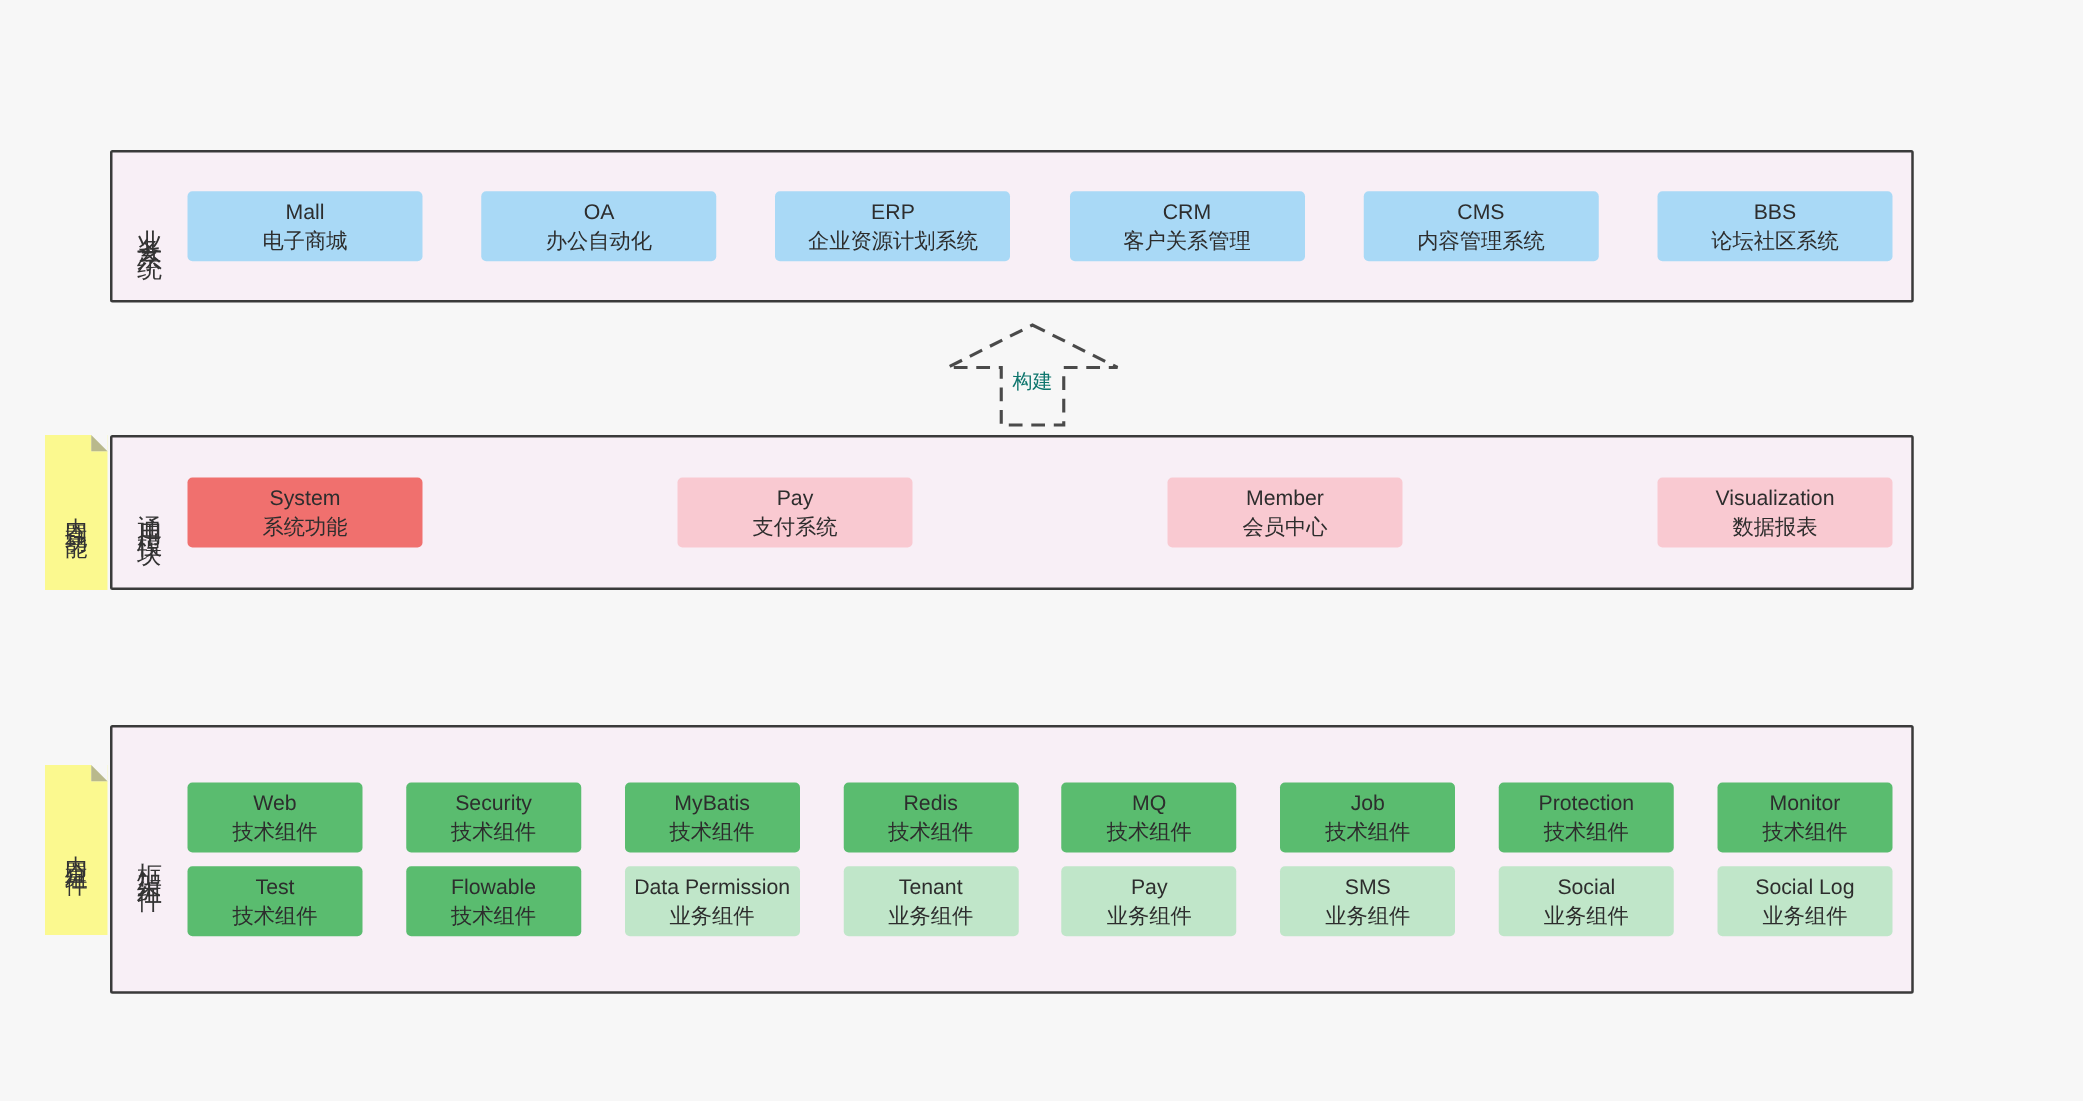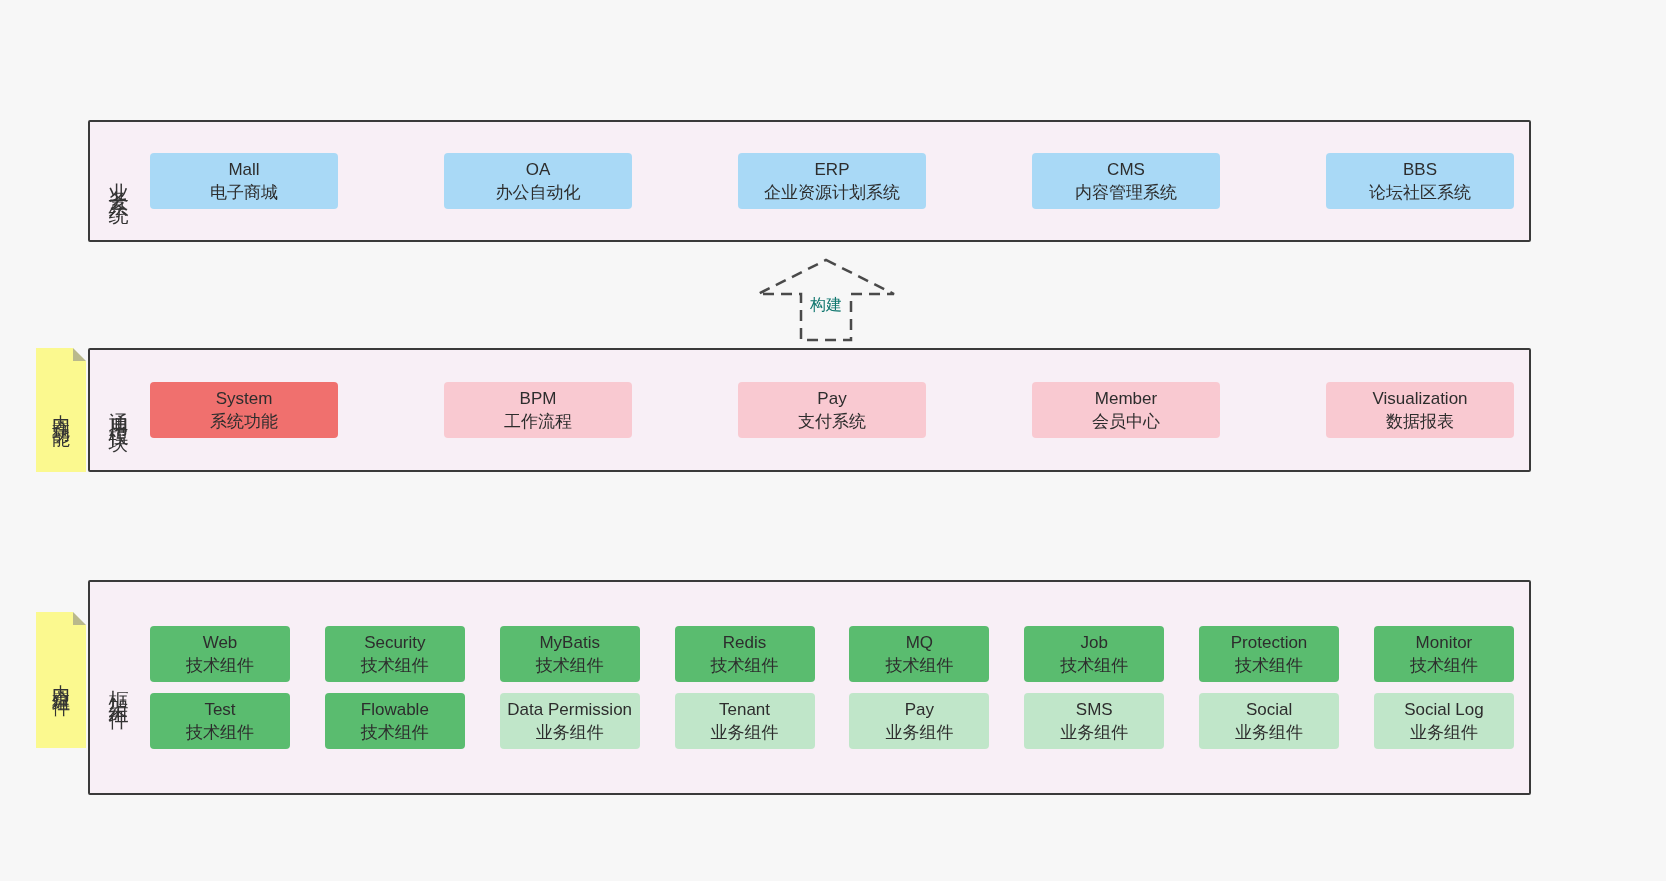--- a/index.html
+++ b/index.html
@@ -99,20 +99,24 @@
       </div>
       <div class="box box-wide blue">
         <span>OA</span>
         <span>办公自动化</span>
       </div>
       <div class="box box-wide blue">
         <span>ERP</span>
         <span>企业资源计划系统</span>
       </div>
       <div class="box box-wide blue">
+        <span>CRM</span>
+        <span>客户关系管理</span>
+      </div>
+      <div class="box box-wide blue">
         <span>CMS</span>
         <span>内容管理系统</span>
       </div>
       <div class="box box-wide blue">
         <span>BBS</span>
         <span>论坛社区系统</span>
       </div>
     </div>
   </section>
 
@@ -127,24 +131,20 @@
     <span class="note-text">内置功能</span>
   </div>
   <section class="layer layer-modules">
     <div class="layer-label">通用模块</div>
     <div class="boxes">
       <div class="box box-wide red">
         <span>System</span>
         <span>系统功能</span>
       </div>
       <div class="box box-wide pink">
-        <span>BPM</span>
-        <span>工作流程</span>
-      </div>
-      <div class="box box-wide pink">
         <span>Pay</span>
         <span>支付系统</span>
       </div>
       <div class="box box-wide pink">
         <span>Member</span>
         <span>会员中心</span>
       </div>
       <div class="box box-wide pink">
         <span>Visualization</span>
         <span>数据报表</span>

